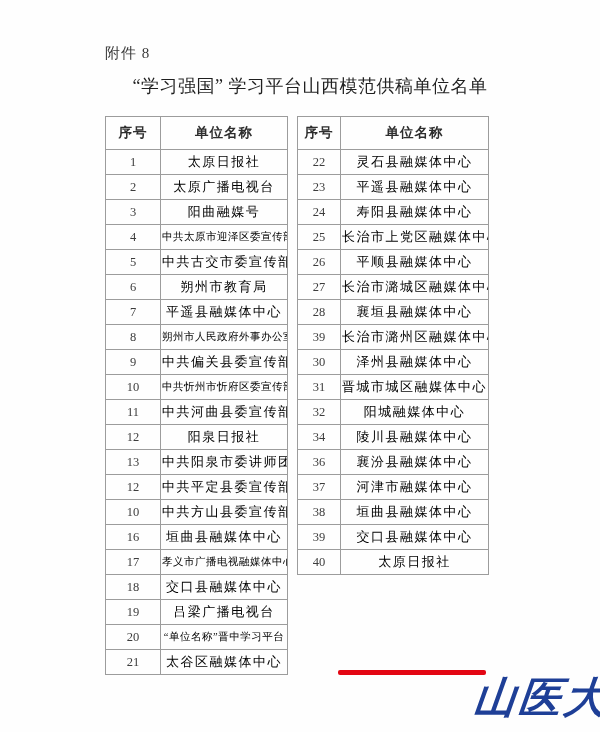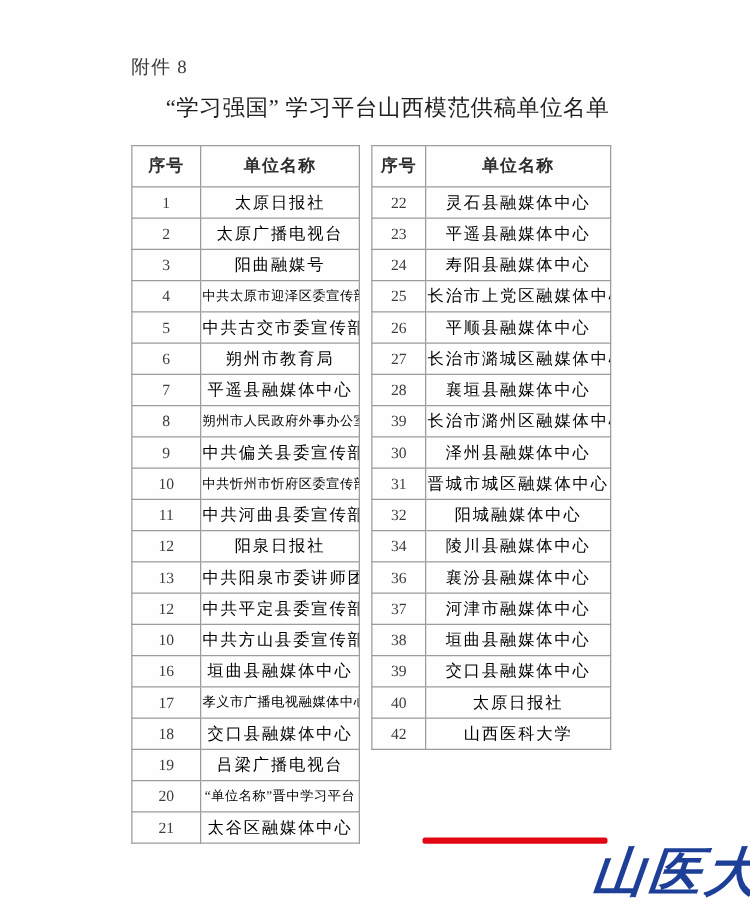--- a/index.html
+++ b/index.html
@@ -278,22 +278,18 @@
         <td class="name">垣曲县融媒体中心</td>
       </tr>
       <tr>
         <td class="idx">39</td>
         <td class="name">交口县融媒体中心</td>
       </tr>
       <tr>
         <td class="idx">40</td>
         <td class="name">太原日报社</td>
       </tr>
-      <tr>
-        <td class="idx">42</td>
-        <td class="name">山西医科大学</td>
-      </tr>
     </tbody>
 </table>
 
 <div class="highlight-underline" style="background: rgb(227, 6, 19);"></div>
 
 <div class="university-logo" style="color: rgb(30, 63, 151);">山医大</div>
 
 </body></html>

